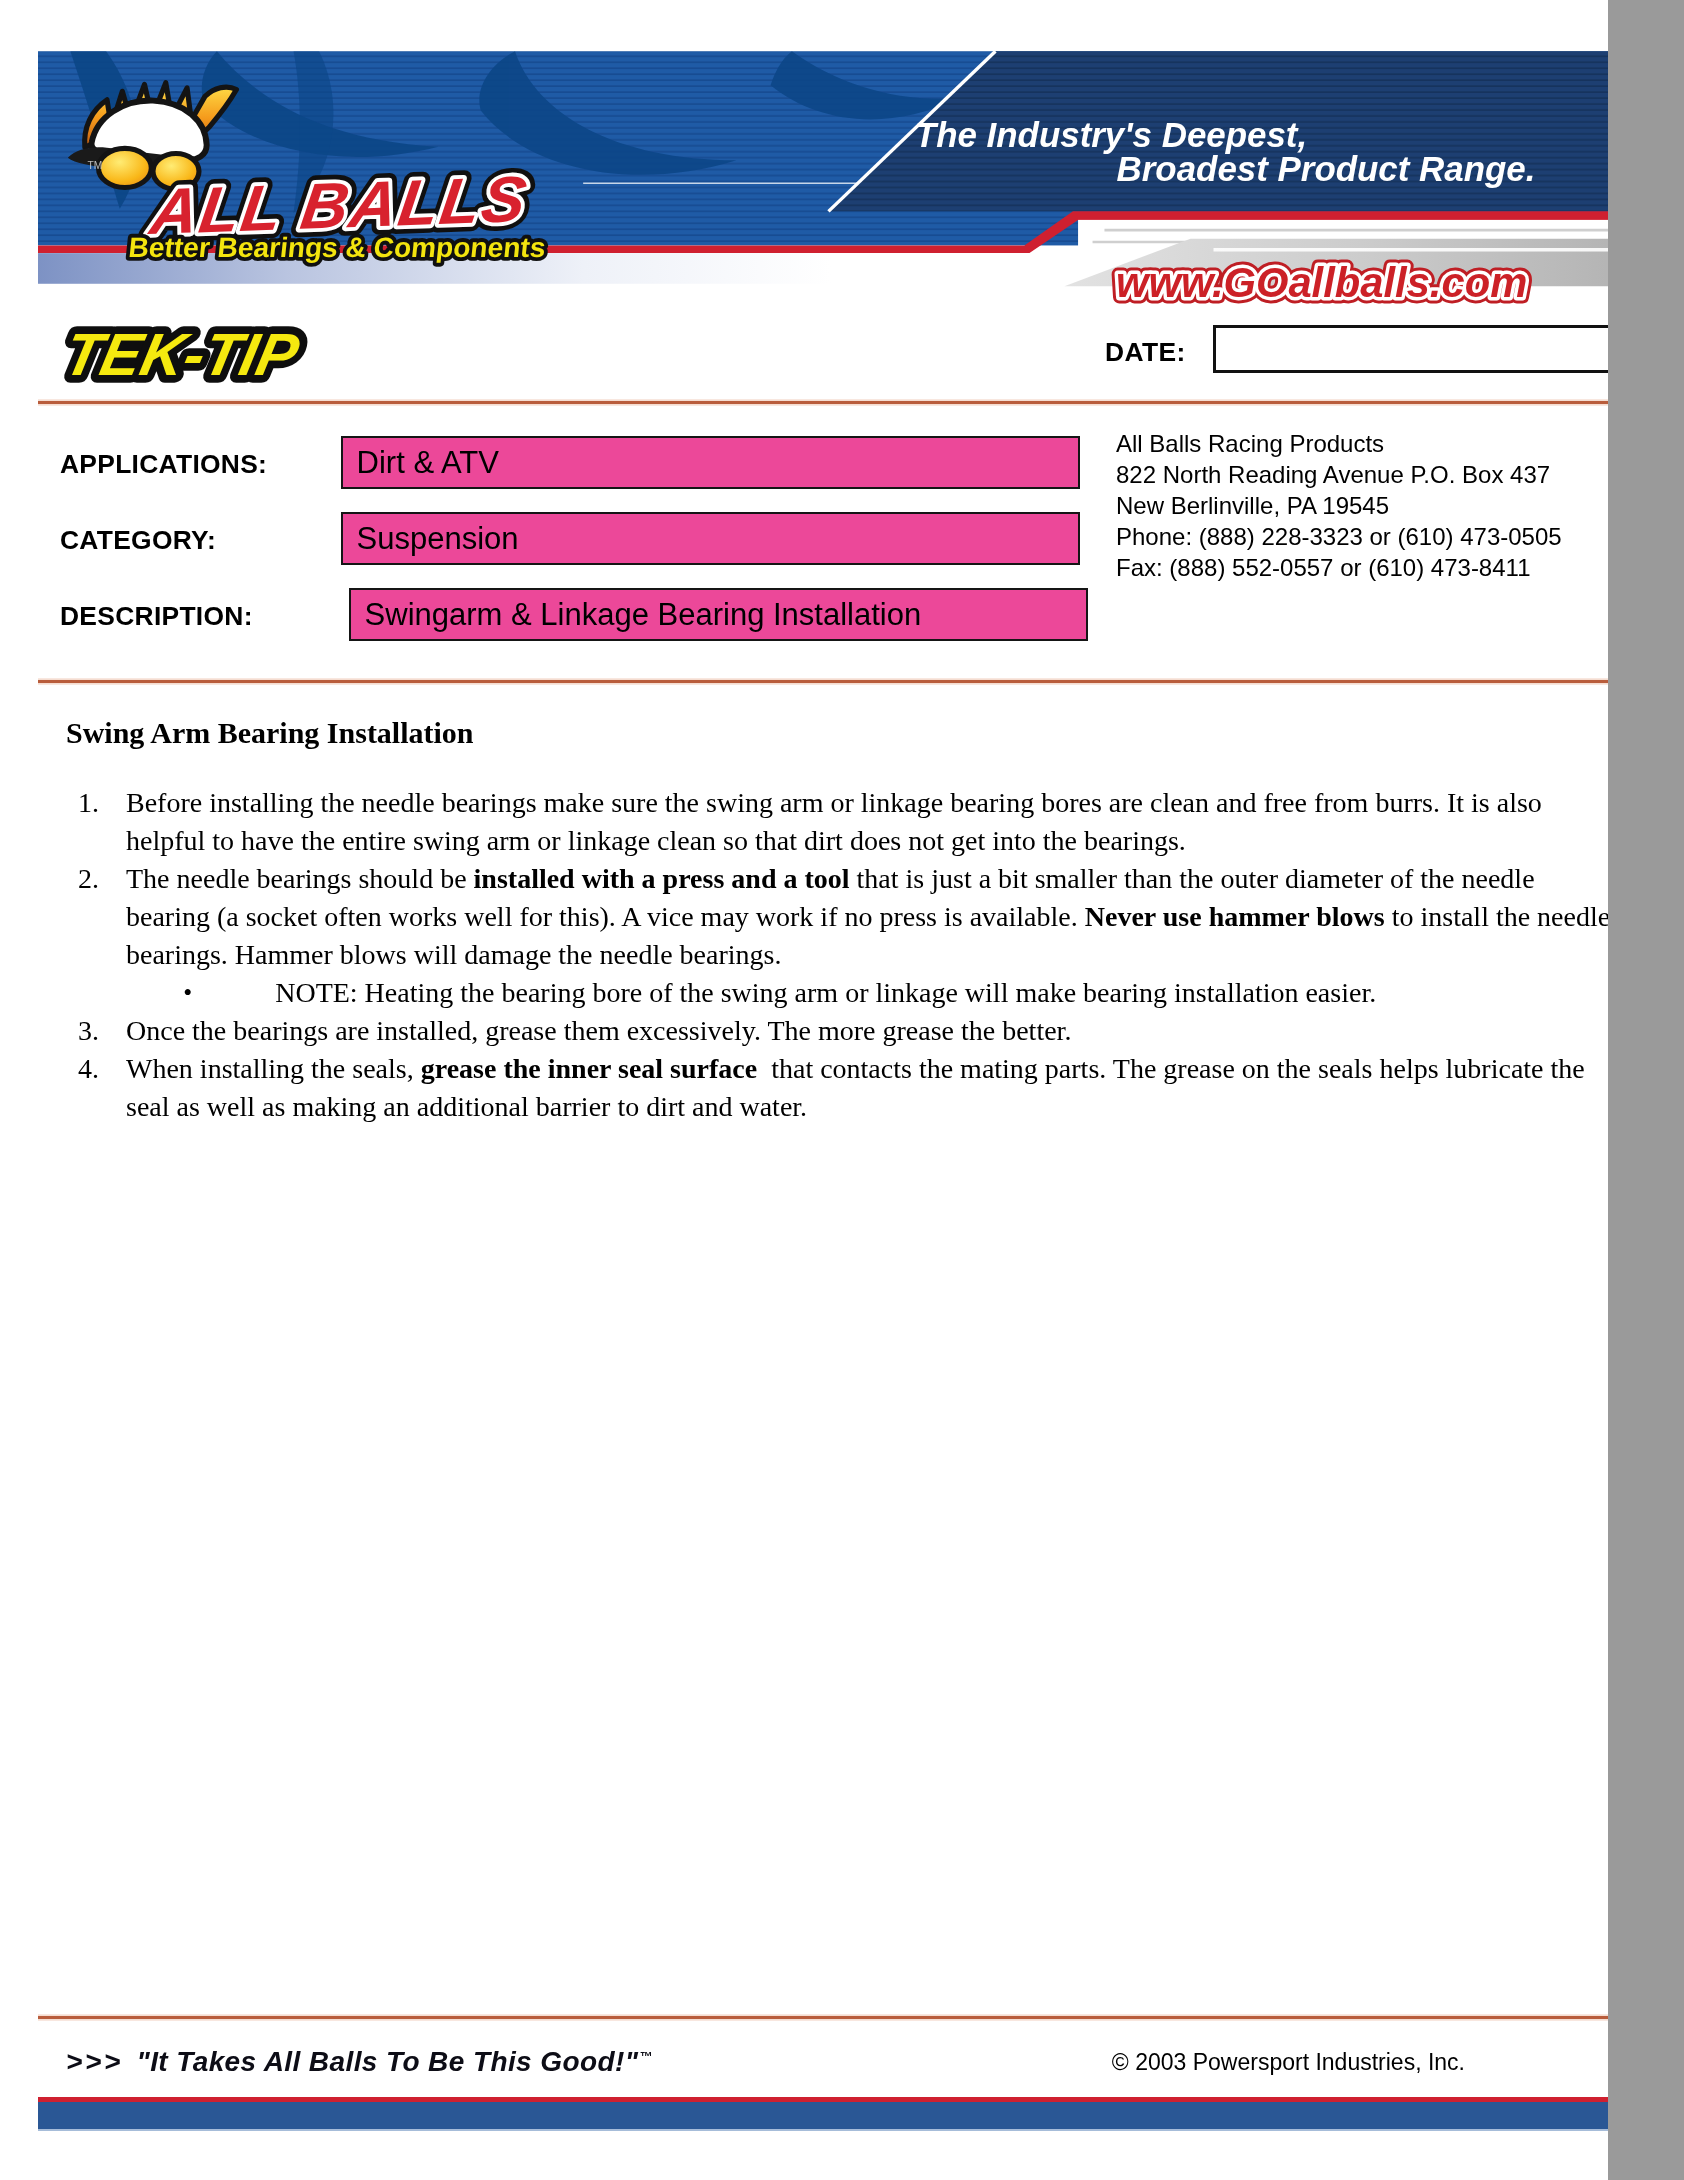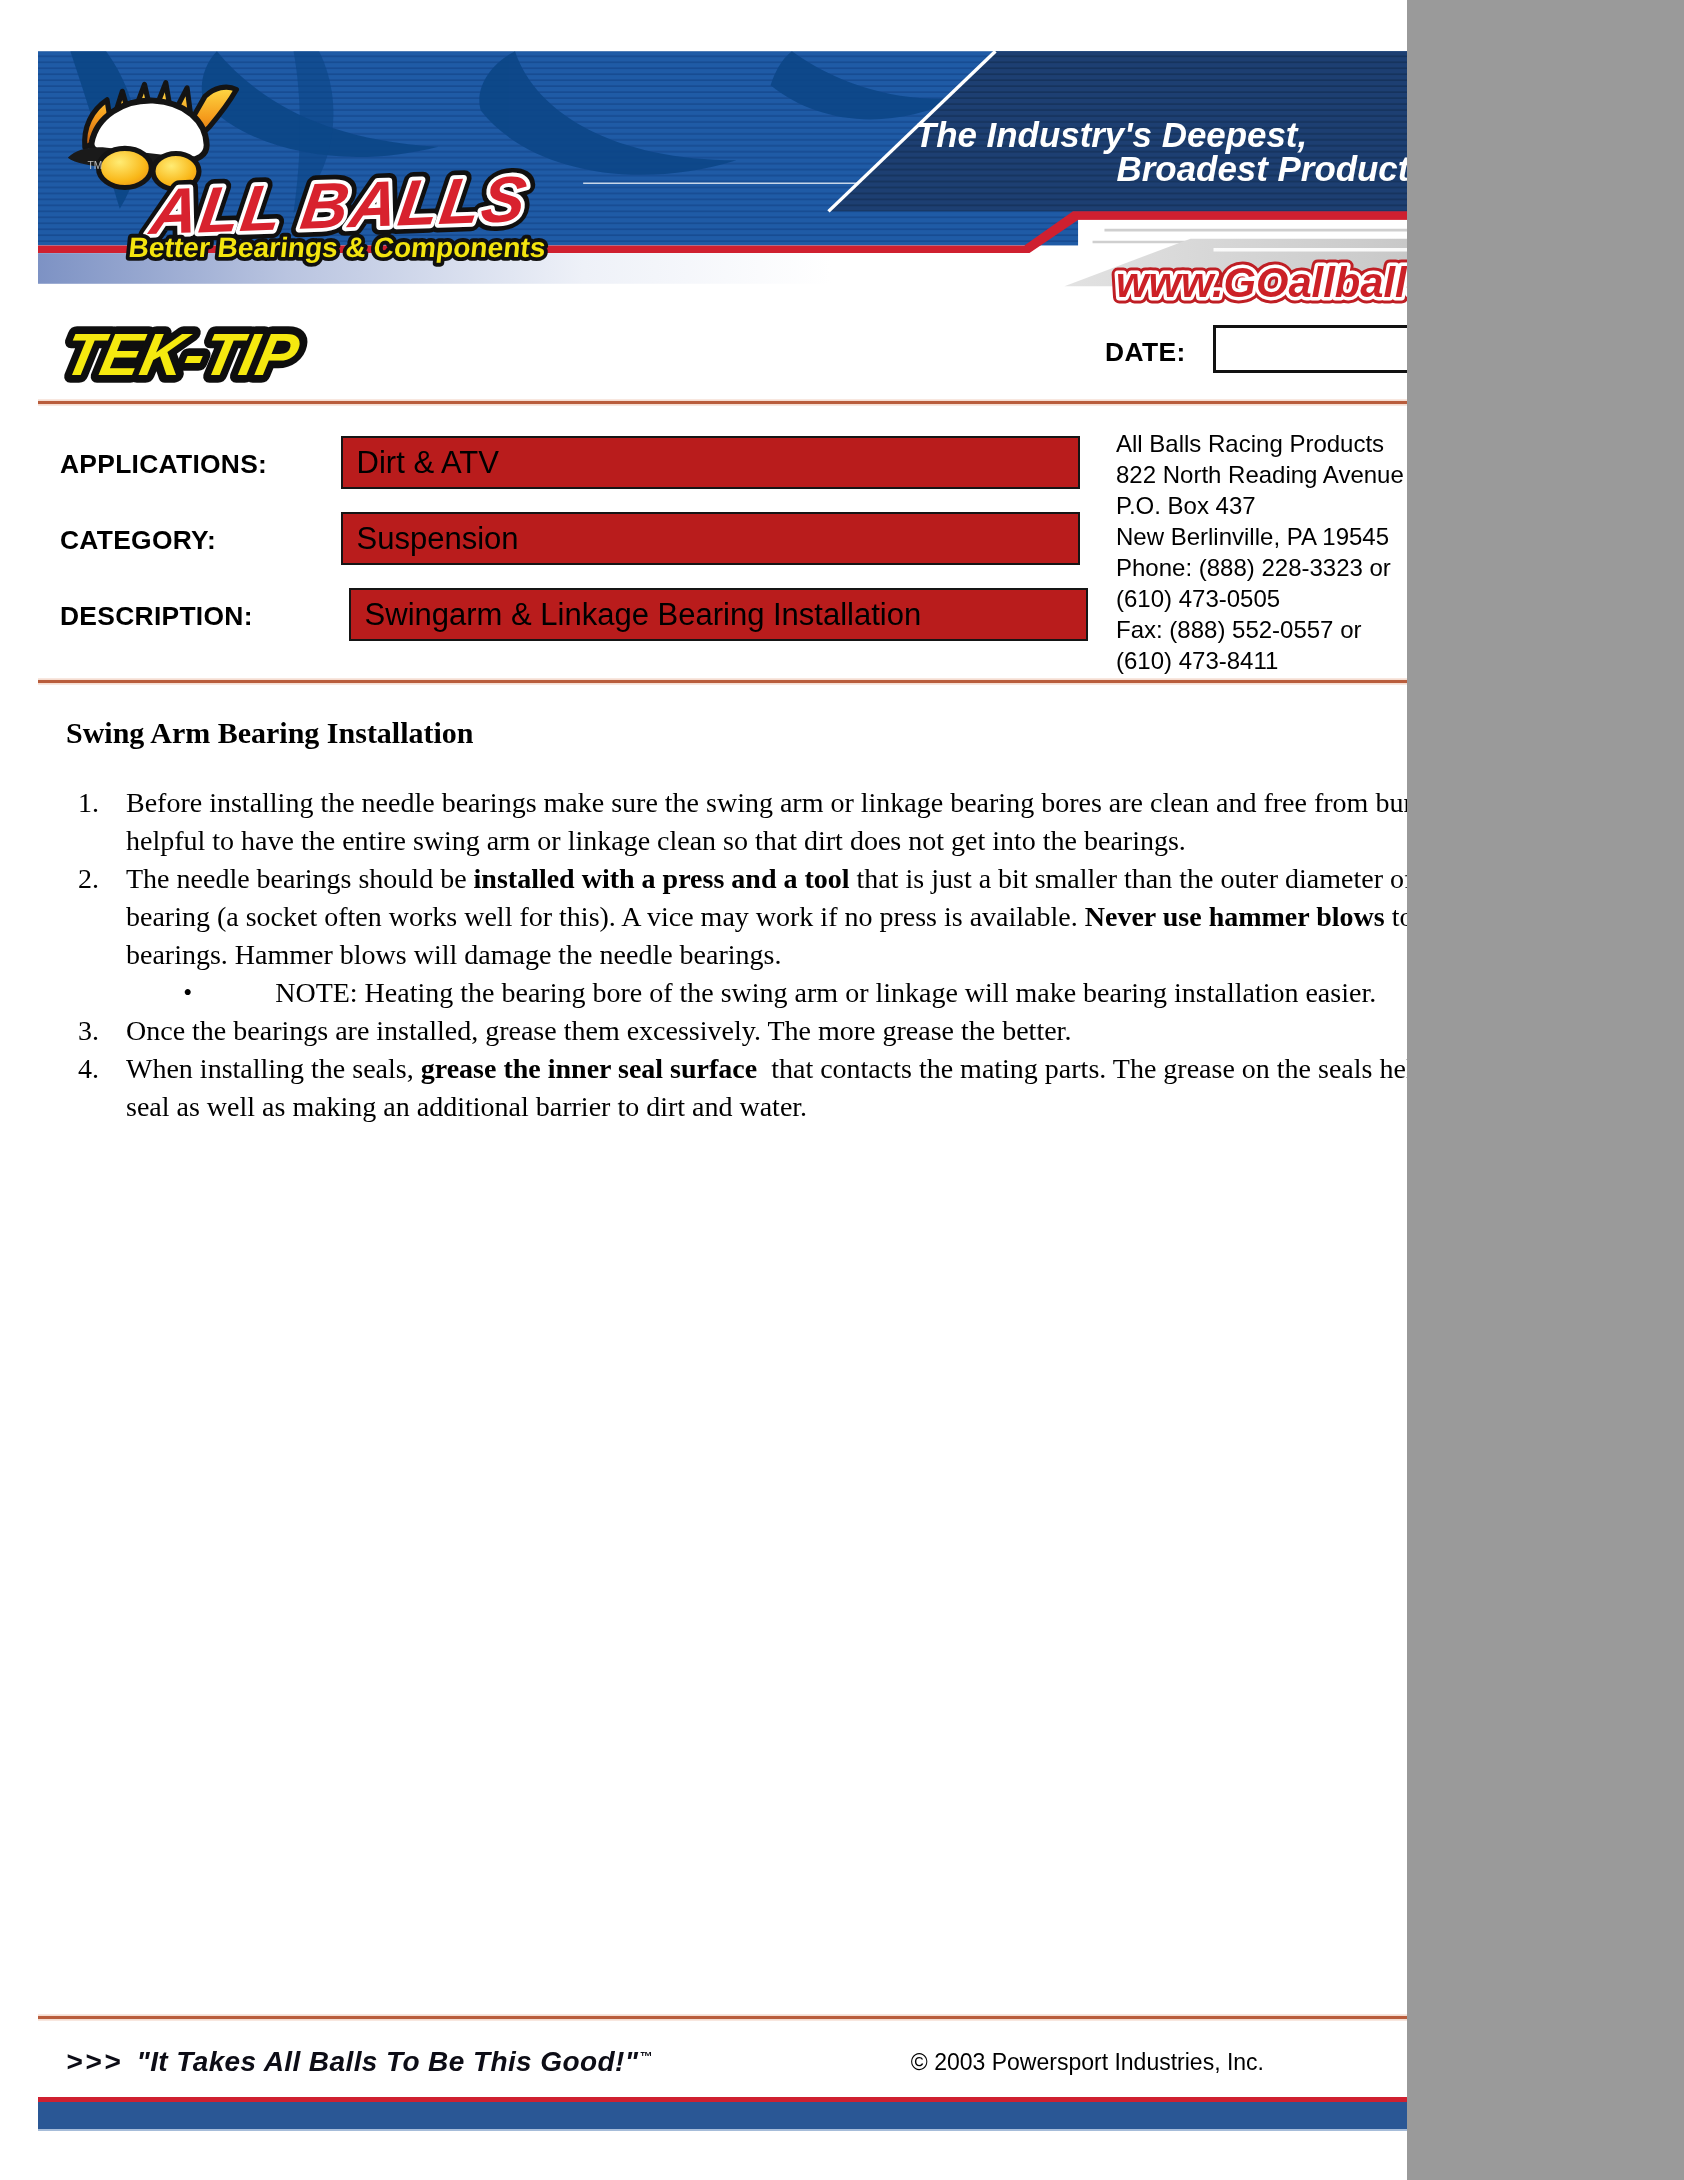--- a/index.html
+++ b/index.html
@@ -1,35 +1,35 @@
 <!DOCTYPE html>
 <html style="font-size:13.6px"><head>
 <meta charset="utf-8">
 <style>
   html,body{margin:0;padding:0;background:#9a9a9a;}
-  .page{position:relative;width:1407px;height:2181px;background:#ffffff;overflow:hidden;
+  .page{position:relative;width:1608px;height:2181px;background:#ffffff;overflow:hidden;
         font-family:"Liberation Sans",sans-serif;color:#000;}
 
   
   .rule{position:absolute;left:38px;width:1610px;height:2.6px;background:#b95d3c;
         box-shadow:0 -1.7px 0 rgba(230,170,140,.4),0 1.7px 0 rgba(230,170,140,.4);}
 
   
   .banner-svg{position:absolute;left:38px;top:51px;}
 
   
   .tektip-svg{position:absolute;left:39px;top:307px;}
 
   
   .date-label{position:absolute;left:1105px;top:337px;font-size:26.4px;font-weight:bold;letter-spacing:0.4px;}
   .date-box{position:absolute;left:1213px;top:325px;width:414px;height:48px;border:3.4px solid #111;background:#fff;box-sizing:border-box;}
 
   
   .field-label{position:absolute;left:60px;font-size:26.4px;font-weight:bold;letter-spacing:0.3px;}
-  .field-box{position:absolute;left:341px;width:739px;height:53px;border:2.6px solid #151515;background:#b91c1c;
+  .field-box{position:absolute;left:341px;width:739px;height:53px;border:2.6px solid #151515;background:#ec4899;
              box-sizing:border-box;display:flex;align-items:center;}
   .field-value{font-size:31px;padding-left:13.6px;white-space:nowrap;}
 
   
   .contact{position:absolute;left:1116px;top:428px;font-size:24px;line-height:31px;}
   .contact .company{font-weight:normal;}
 
   
   .body-heading{position:absolute;left:66px;top:716px;font-family:"Liberation Serif",serif;
                 font-size:30px;font-weight:bold;}

